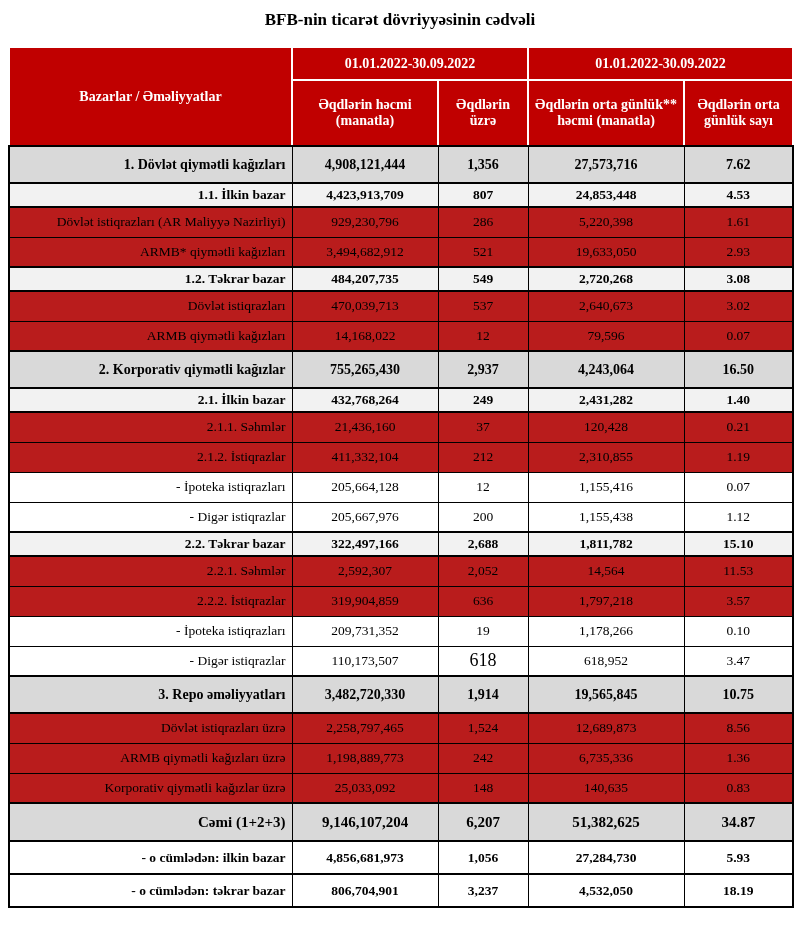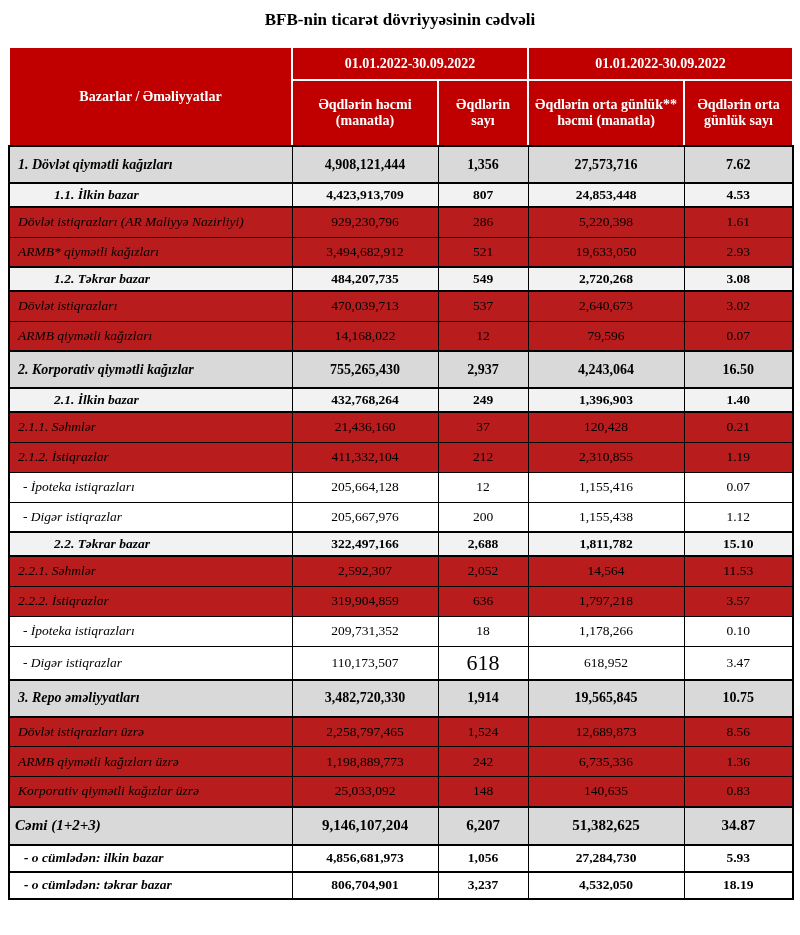--- a/index.html
+++ b/index.html
@@ -24,21 +24,21 @@
     color: var(--header-text, #ffffff);
     border: 2px solid #ffffff;
     font-weight: bold;
     padding: 3px 6px;
     text-align: center;
     vertical-align: middle;
   }
   thead tr.dates th { height: 33px; font-size: 14px; }
   thead tr.cols th { height: 66px; font-size: 14px; border-bottom: 2.5px solid #000; }
   thead th.corner { font-size: 15px; border-bottom: 2.5px solid #000; }
-  td.c-label { text-align: left; padding: 3px 6px 3px 8px; vertical-align: middle; font-style: italic; }
+  td.c-label { text-align: right; padding: 3px 6px 3px 8px; vertical-align: middle; }
   td.c-val { text-align: center; padding: 3px 2px; vertical-align: middle; }
   tr.r-section td {
     background: var(--section-bg, #D9D9D9);
     font-weight: bold; font-size: 14px;
     height: 37px;
     border-top: 2px solid #000; border-bottom: 2px solid #000;
   }
   tr.r-subsection td {
     background: var(--subsection-bg, #F2F2F2);
     font-weight: bold;
@@ -52,25 +52,25 @@
   tr.r-total td {
     background: var(--section-bg, #D9D9D9);
     font-weight: bold; font-size: 15px;
     height: 38px;
     border-top: 2.5px solid #000; border-bottom: 2px solid #000;
   }
   tr.r-total td.c-label { padding-left: 5px; }
   tr.r-subtotal td {
     background: #fff;
     font-weight: bold;
-    height: 27px;
+    height: 33px;
     border-top: 2px solid #000; border-bottom: 2px solid #000;
   }
   tr.r-subtotal td.c-label { padding-left: 14px; }
-  td.big-val { font-size: 22px; }
+  td.big-val { font-size: 18px; }
 </style>
 </head>
 <body>
 
 <div class="page">
   <div class="title">BFB-nin ticarət dövriyyəsinin cədvəli</div>
 
   <table class="turnover">
     <colgroup>
       <col style="width:283px">
@@ -80,21 +80,21 @@
       <col style="width:109px">
     </colgroup>
     <thead>
       <tr class="dates">
         <th class="corner" rowspan="2">Bazarlar / Əməliyyatlar</th>
         <th colspan="2">01.01.2022-30.09.2022</th>
         <th colspan="2">01.01.2022-30.09.2022</th>
       </tr>
       <tr class="cols">
         <th>Əqdlərin həcmi (manatla)</th>
-        <th>Əqdlərin sayı</th>
+        <th>Əqdlərin üzrə</th>
         <th>Əqdlərin orta günlük** həcmi (manatla)</th>
         <th>Əqdlərin orta günlük sayı</th>
       </tr>
     </thead>
     <tbody>
         <tr class="r-section">
           <td class="c-label">1. Dövlət qiymətli kağızları</td>
           <td class="c-val">4,908,121,444</td>
           <td class="c-val">1,356</td>
           <td class="c-val">27,573,716</td>
@@ -146,21 +146,21 @@
           <td class="c-label">2. Korporativ qiymətli kağızlar</td>
           <td class="c-val">755,265,430</td>
           <td class="c-val">2,937</td>
           <td class="c-val">4,243,064</td>
           <td class="c-val">16.50</td>
         </tr>
         <tr class="r-subsection">
           <td class="c-label">2.1. İlkin bazar</td>
           <td class="c-val">432,768,264</td>
           <td class="c-val">249</td>
-          <td class="c-val">1,396,903</td>
+          <td class="c-val">2,431,282</td>
           <td class="c-val">1.40</td>
         </tr>
         <tr class="r-normal">
           <td class="c-label">2.1.1. Səhmlər</td>
           <td class="c-val">21,436,160</td>
           <td class="c-val">37</td>
           <td class="c-val">120,428</td>
           <td class="c-val">0.21</td>
         </tr>
         <tr class="r-normal">
@@ -201,21 +201,21 @@
         <tr class="r-normal">
           <td class="c-label">2.2.2. İstiqrazlar</td>
           <td class="c-val">319,904,859</td>
           <td class="c-val">636</td>
           <td class="c-val">1,797,218</td>
           <td class="c-val">3.57</td>
         </tr>
         <tr class="r-dash">
           <td class="c-label">- İpoteka istiqrazları</td>
           <td class="c-val">209,731,352</td>
-          <td class="c-val">18</td>
+          <td class="c-val">19</td>
           <td class="c-val">1,178,266</td>
           <td class="c-val">0.10</td>
         </tr>
         <tr class="r-dash">
           <td class="c-label">- Digər istiqrazlar</td>
           <td class="c-val">110,173,507</td>
           <td class="c-val big-val">618</td>
           <td class="c-val">618,952</td>
           <td class="c-val">3.47</td>
         </tr>

